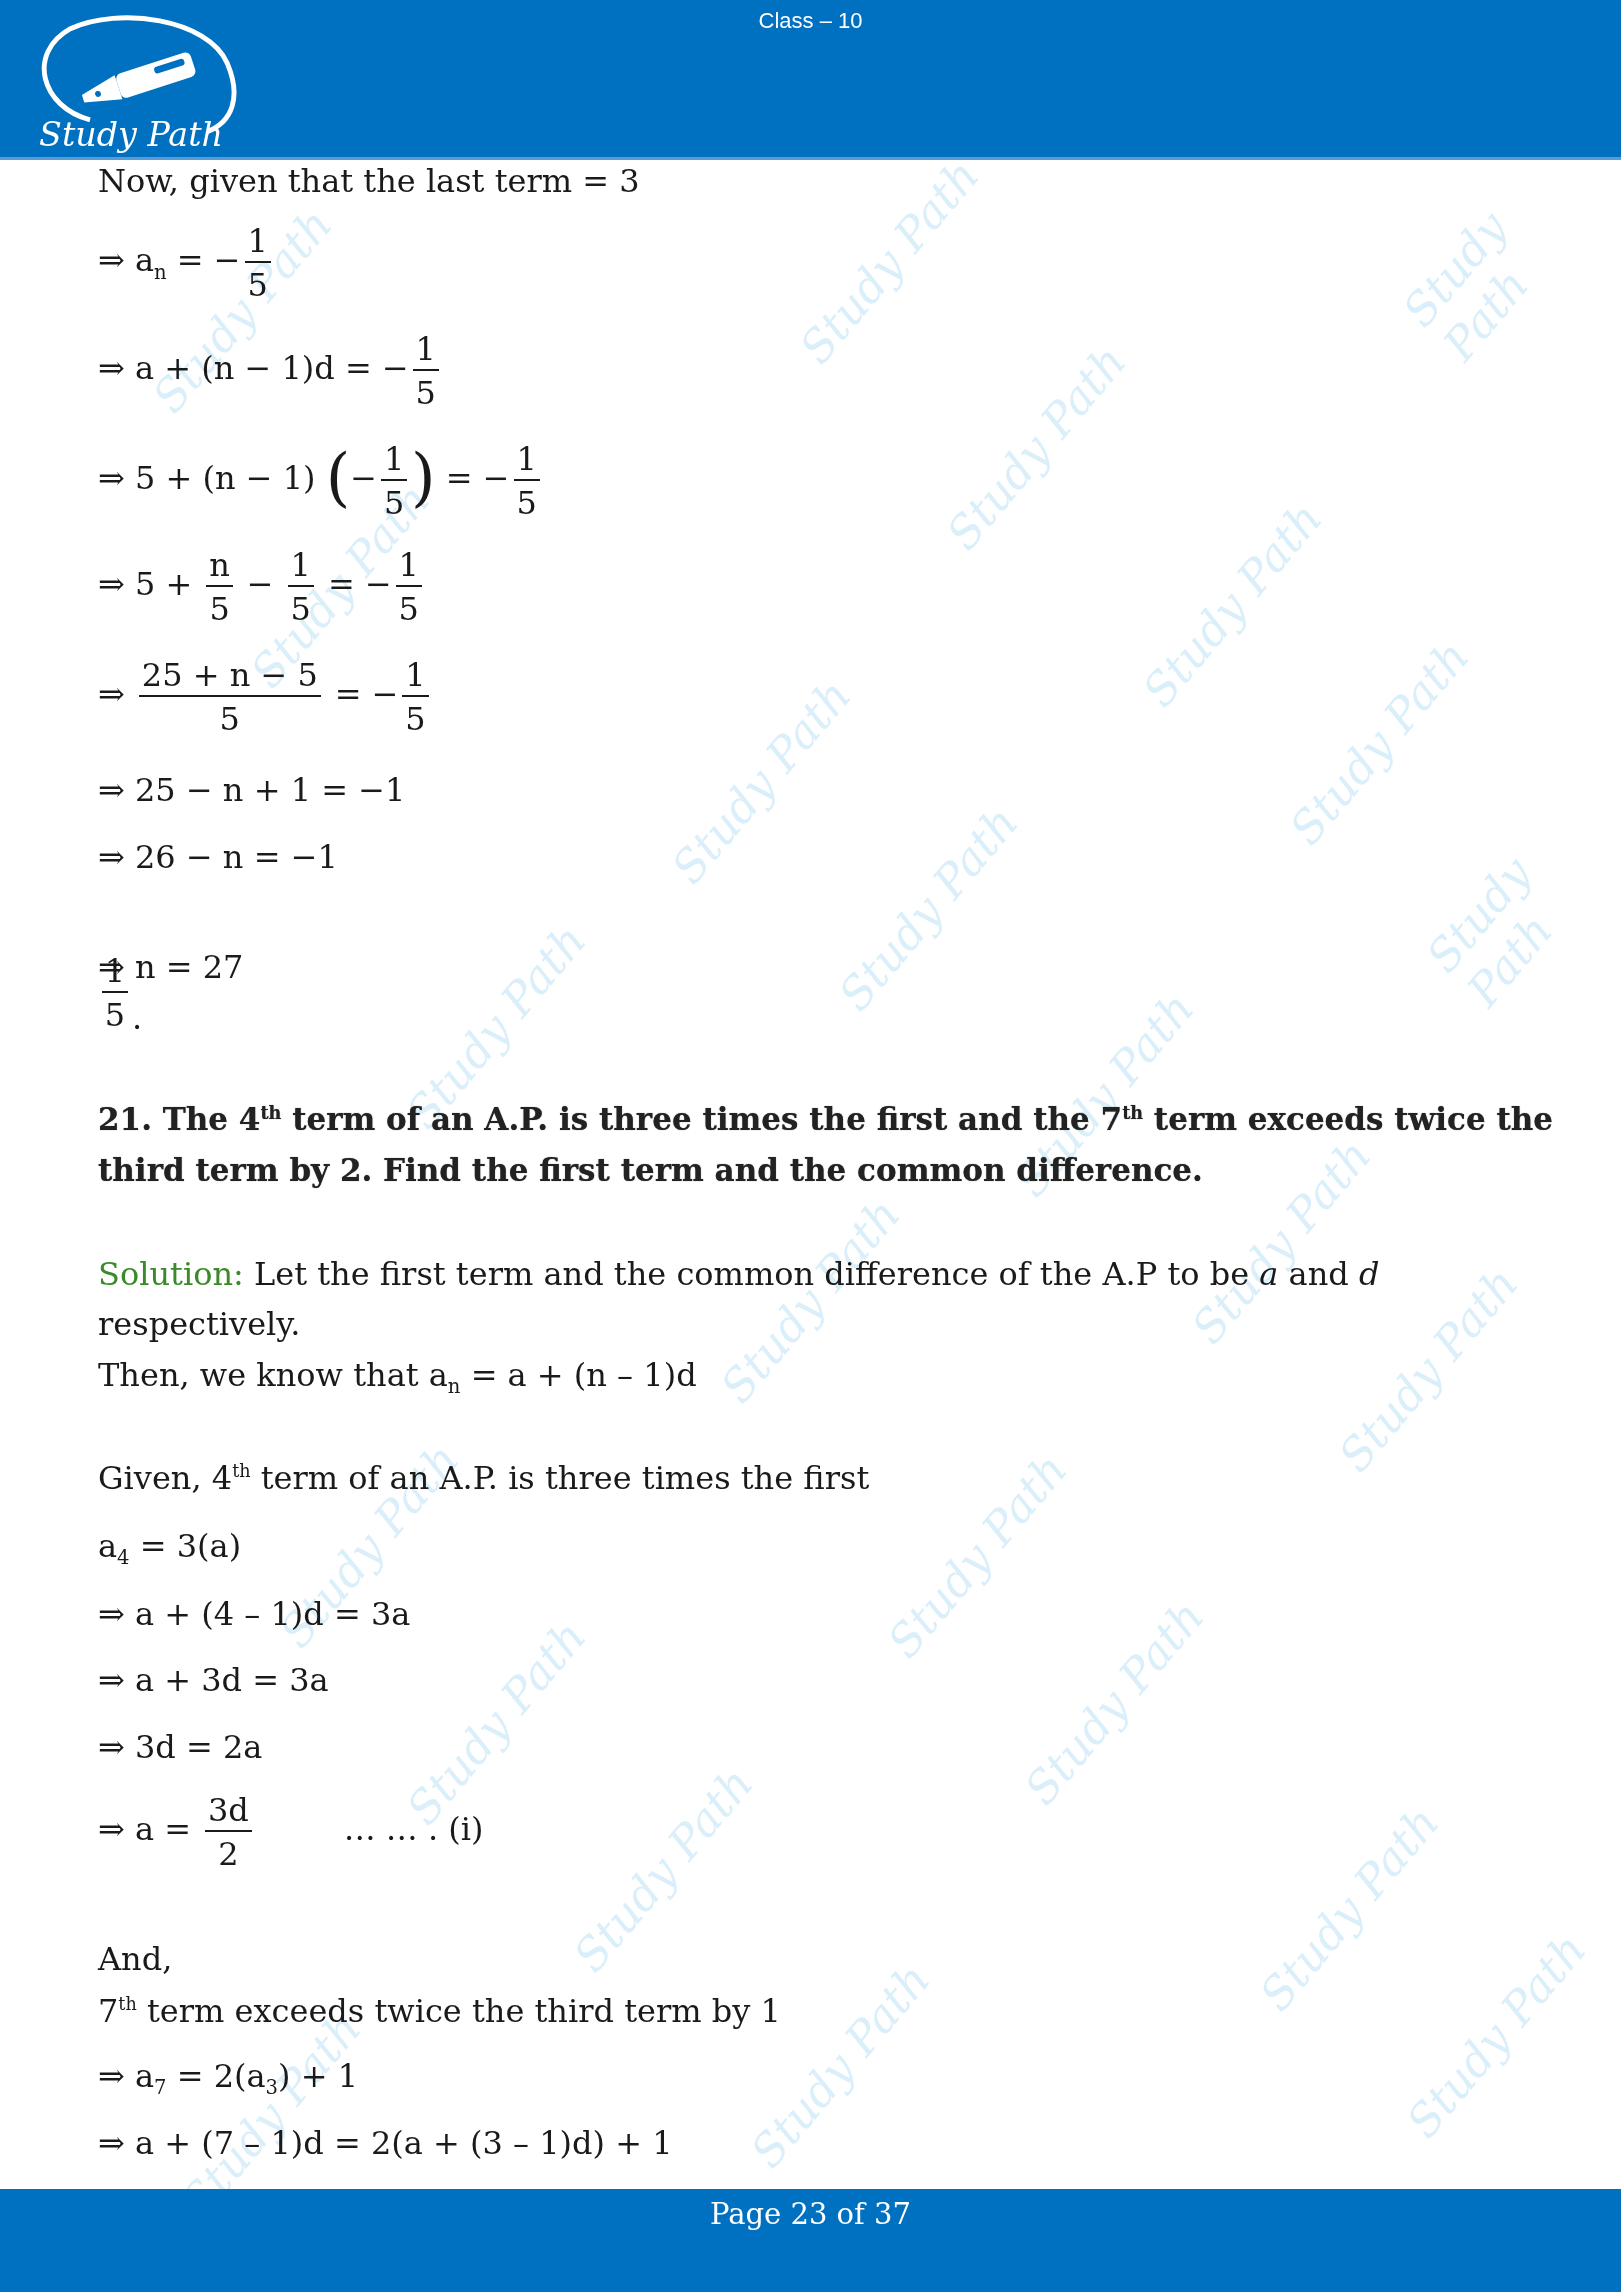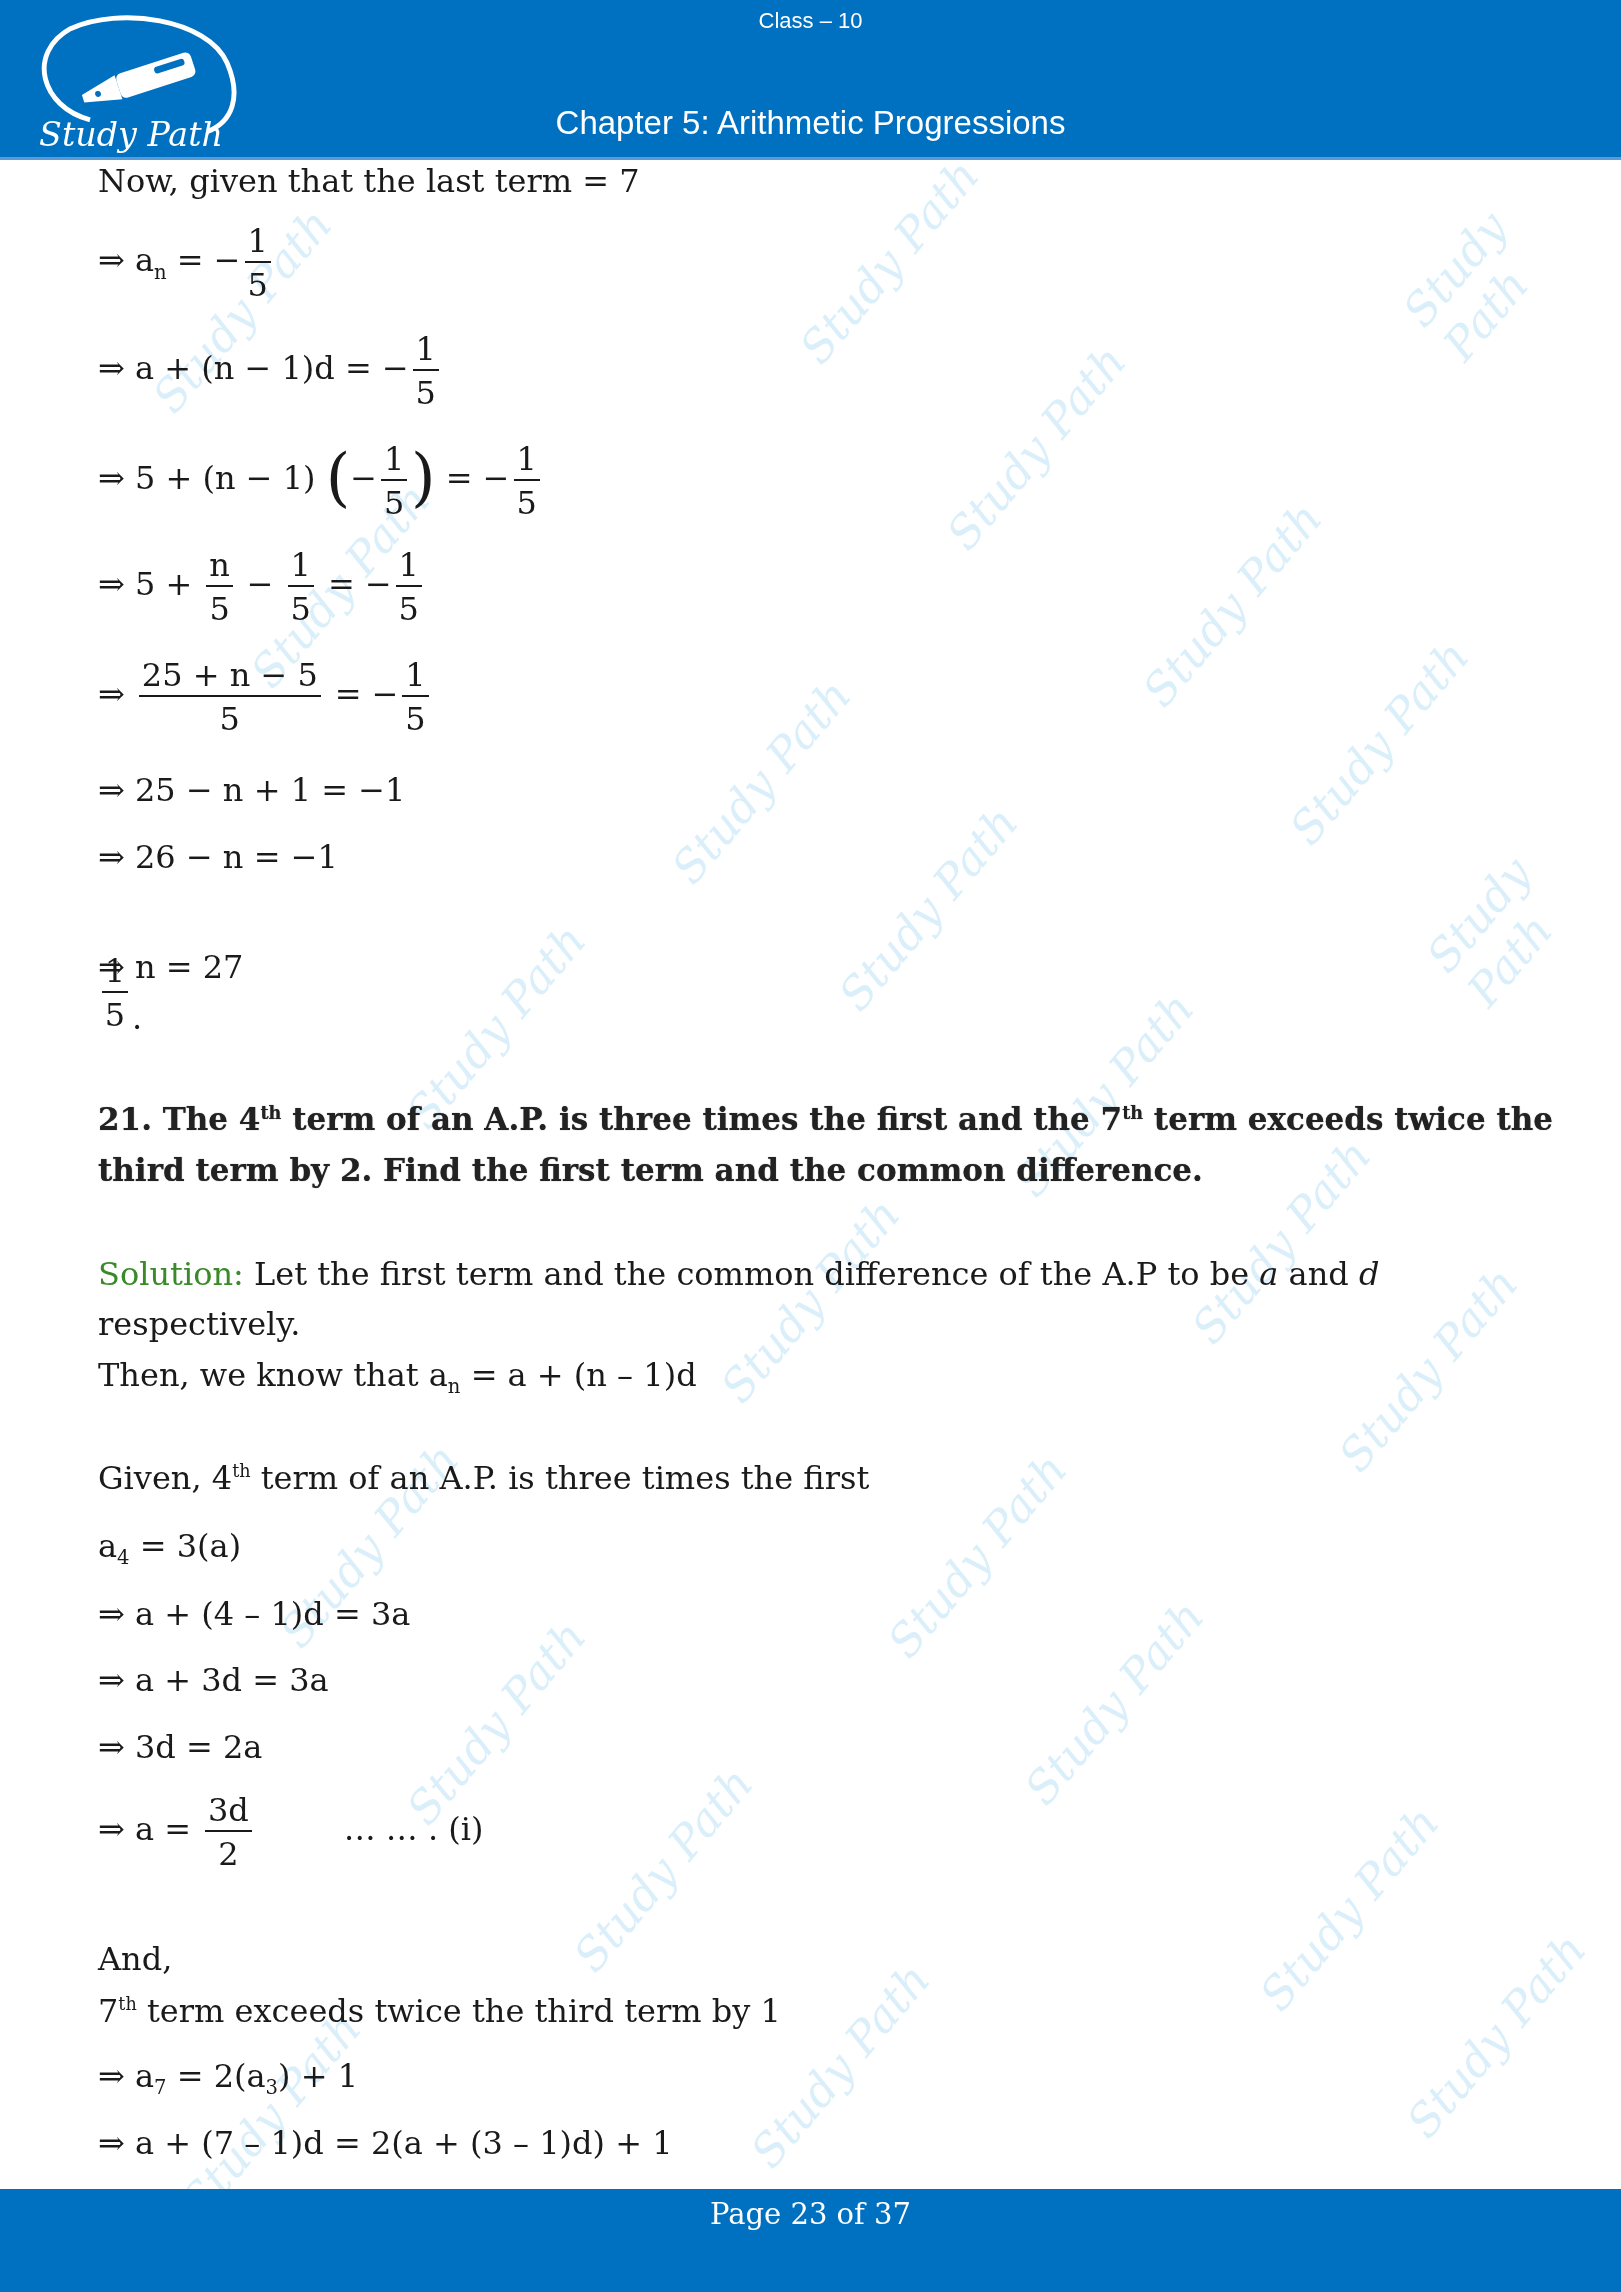--- a/index.html
+++ b/index.html
@@ -37,21 +37,20 @@
     <path d="M60,108 C10,95 -5,40 40,15 C90,-8 180,5 200,50 C215,85 205,110 180,120" fill="none" stroke="#fff" stroke-width="5"></path>
     <g transform="rotate(-18 110 68)">
       <rect x="88" y="55" width="80" height="26" rx="6" fill="#fff"></rect>
       <rect x="128" y="60" width="32" height="7" rx="3" fill="#0070c0"></rect>
       <polygon points="88,55 88,81 50,72 50,64" fill="#fff"></polygon>
       <circle cx="66" cy="68" r="3" fill="#0070c0"></circle>
     </g>
     <text x="8" y="135" fill="#fff" font-family="DejaVu Serif, serif" font-style="italic" font-size="34">Study Path</text>
   </svg>
   <div class="titles h-class">Class – 10</div>
-  <div class="titles h-chapter">Chapter 5: Arithmetic Progressions</div>
 </div>
 <div class="header-line"></div>
 
 <div>
   <span class="watermark" style="left:118px;top:284px">Study Path</span>
   <span class="watermark" style="left:765px;top:235px">Study Path</span>
   <span class="watermark" style="left:1392px;top:196px">Study Path</span>
   <span class="watermark" style="left:216px;top:559px">Study Path</span>
   <span class="watermark" style="left:912px;top:421px">Study Path</span>
   <span class="watermark" style="left:1108px;top:578px">Study Path</span>
@@ -70,21 +69,21 @@
   <span class="watermark" style="left:372px;top:1696px">Study Path</span>
   <span class="watermark" style="left:1225px;top:1882px">Study Path</span>
   <span class="watermark" style="left:539px;top:1843px">Study Path</span>
   <span class="watermark" style="left:716px;top:2039px">Study Path</span>
   <span class="watermark" style="left:1372px;top:2009px">Study Path</span>
   <span class="watermark" style="left:147px;top:2088px">Study Path</span>
 </div>
 
 <div class="content">
 
-  <div class="line" style="top:165px">Now, given that the last term = 7</div>
+  <div class="line" style="top:165px">Now, given that the last term = 3</div>
 
   <div class="line" style="top:225px">
     <span>⇒ a</span><sub>n</sub><span> = −</span><span class="frac">
         <span class="num">1</span>
         <span class="den">5</span>
       </span>
   </div>
 
   <div class="line" style="top:333px">
     <span>⇒ a + (n − 1)d = −</span><span class="frac">

